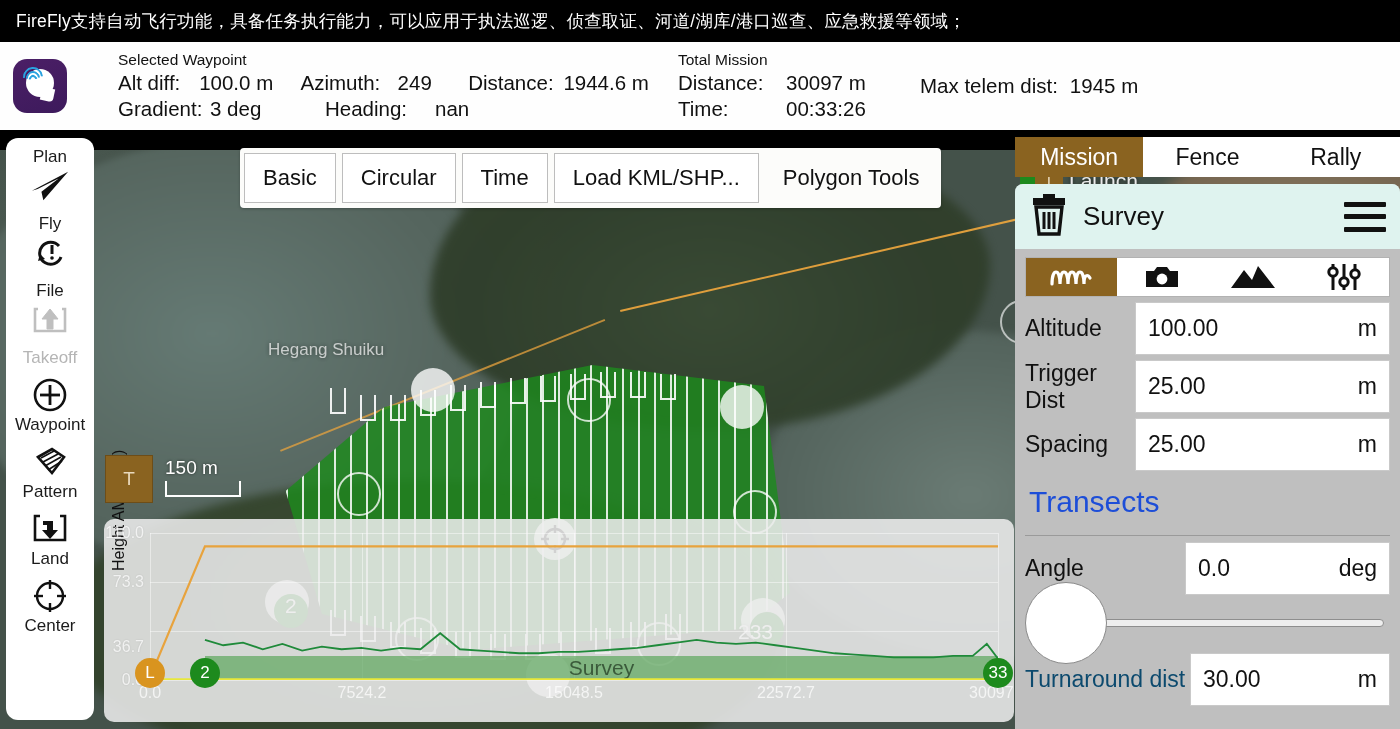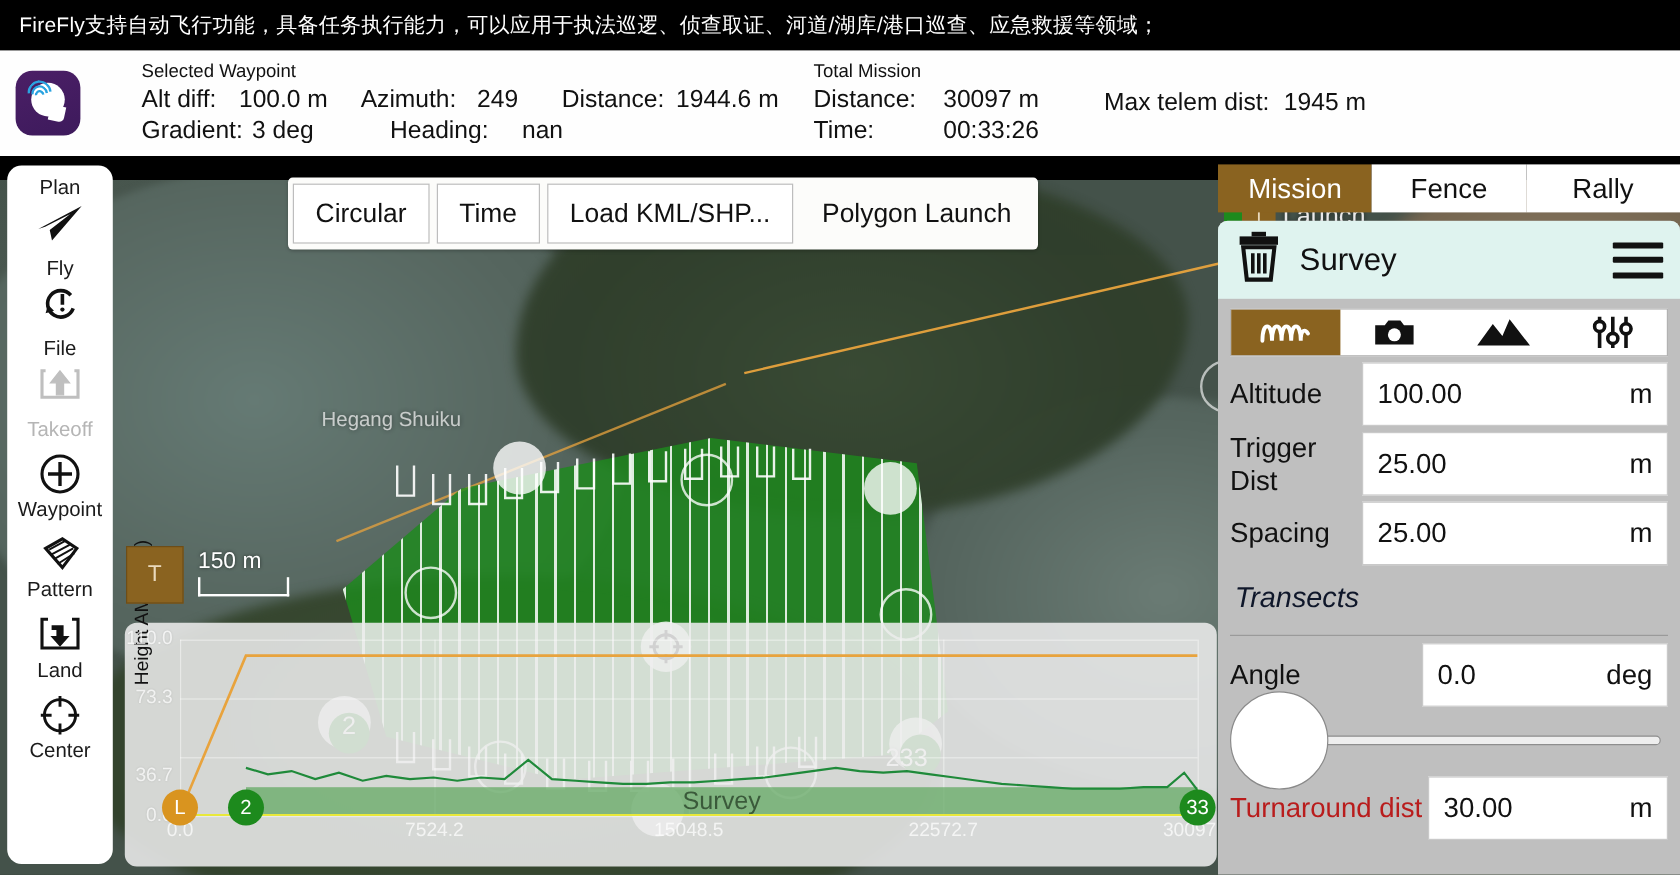--- a/index.html
+++ b/index.html
@@ -283,39 +283,39 @@
     padding: 0 10px 0 10px;
   }
   .field-label { font-size:23px; color:#111; }
   .field-input {
     flex:1; height:53px; background:#fff; border:1px solid #c9c9c9;
     display:flex; align-items:center; justify-content:space-between;
     padding: 0 12px; font-size:23px; color:#111;
   }
   .field-unit { color:#111; font-size:23px; }
 
-  #transects-label { padding: 14px 0 0 14px; font-size:24px; color:#0f172a;font-style:italic; }
+  #transects-label { padding: 14px 0 0 14px; font-size:30px; color:#1d4ed8; }
   #transects-rule { height:1px; background:#9a9a9a; margin: 16px 10px 0 10px; }
 
   #angle-row { display:flex; align-items:center; padding: 0 10px; margin-top:6px; height:53px; }
   #angle-label { font-size:23px; color:#111; width:160px; }
 
   #slider-row { position:relative; height:56px; margin: 0 10px; }
   #slider-track {
     position:absolute; left:52px; right:6px; top:50%; transform:translateY(-50%);
     height:8px; background:#eee; border:1px solid #8e8e8e; border-radius:4px;
   }
   #slider-handle {
     position:absolute; left:0px; top:50%; transform:translateY(-50%);
     width:82px; height:82px; border-radius:50%; background:#fff;
     border:1px solid #8a8a8a; cursor:pointer;
   }
 
   #turn-row { display:flex; align-items:center; padding: 0 10px; margin-top:2px; height:53px; }
-  #turn-label { font-size:23px; color:#b91c1c; width:165px; }
+  #turn-label { font-size:23px; color:#0c4a6e; width:165px; }
 
   
   #launch-label {
     position:absolute; left:1035px; top:168px; z-index:19;
     display:flex; align-items:center; gap:6px;
   }
   #launch-t {
     width:28px; height:26px; background:#8a6320; color:#e9d9bc;
     font-size:16px; display:flex; align-items:center; justify-content:center;
   }
@@ -546,24 +546,25 @@
           <line x1="18" y1="25" x2="18" y2="34" stroke="#111" stroke-width="2.4"></line>
           <line x1="2" y1="18" x2="11" y2="18" stroke="#111" stroke-width="2.4"></line>
           <line x1="25" y1="18" x2="34" y2="18" stroke="#111" stroke-width="2.4"></line>
         </svg>
       </div>
       <div class="side-label">Center</div>
     </div>
   </div>
 
   <div id="map-toolbar">
+    <div class="tb-btn">Basic</div>
     <div class="tb-btn">Circular</div>
     <div class="tb-btn">Time</div>
     <div class="tb-btn">Load KML/SHP...</div>
-    <div class="tb-btn noborder">Polygon Launch</div>
+    <div class="tb-btn noborder">Polygon Tools</div>
   </div>
 
   <div id="scale-wrap">
     <div id="t-button">T</div>
     <div id="scale-bar">
       <div id="scale-text">150 m</div>
       <div id="scale-line"></div>
     </div>
   </div>
 

